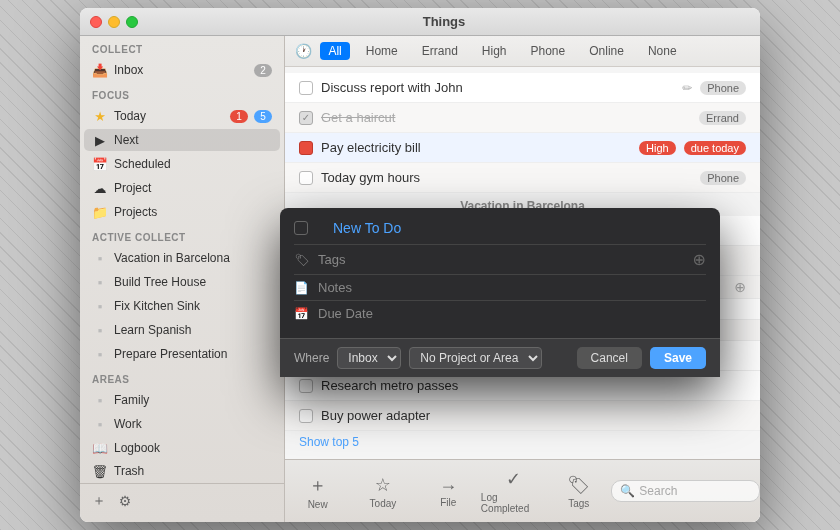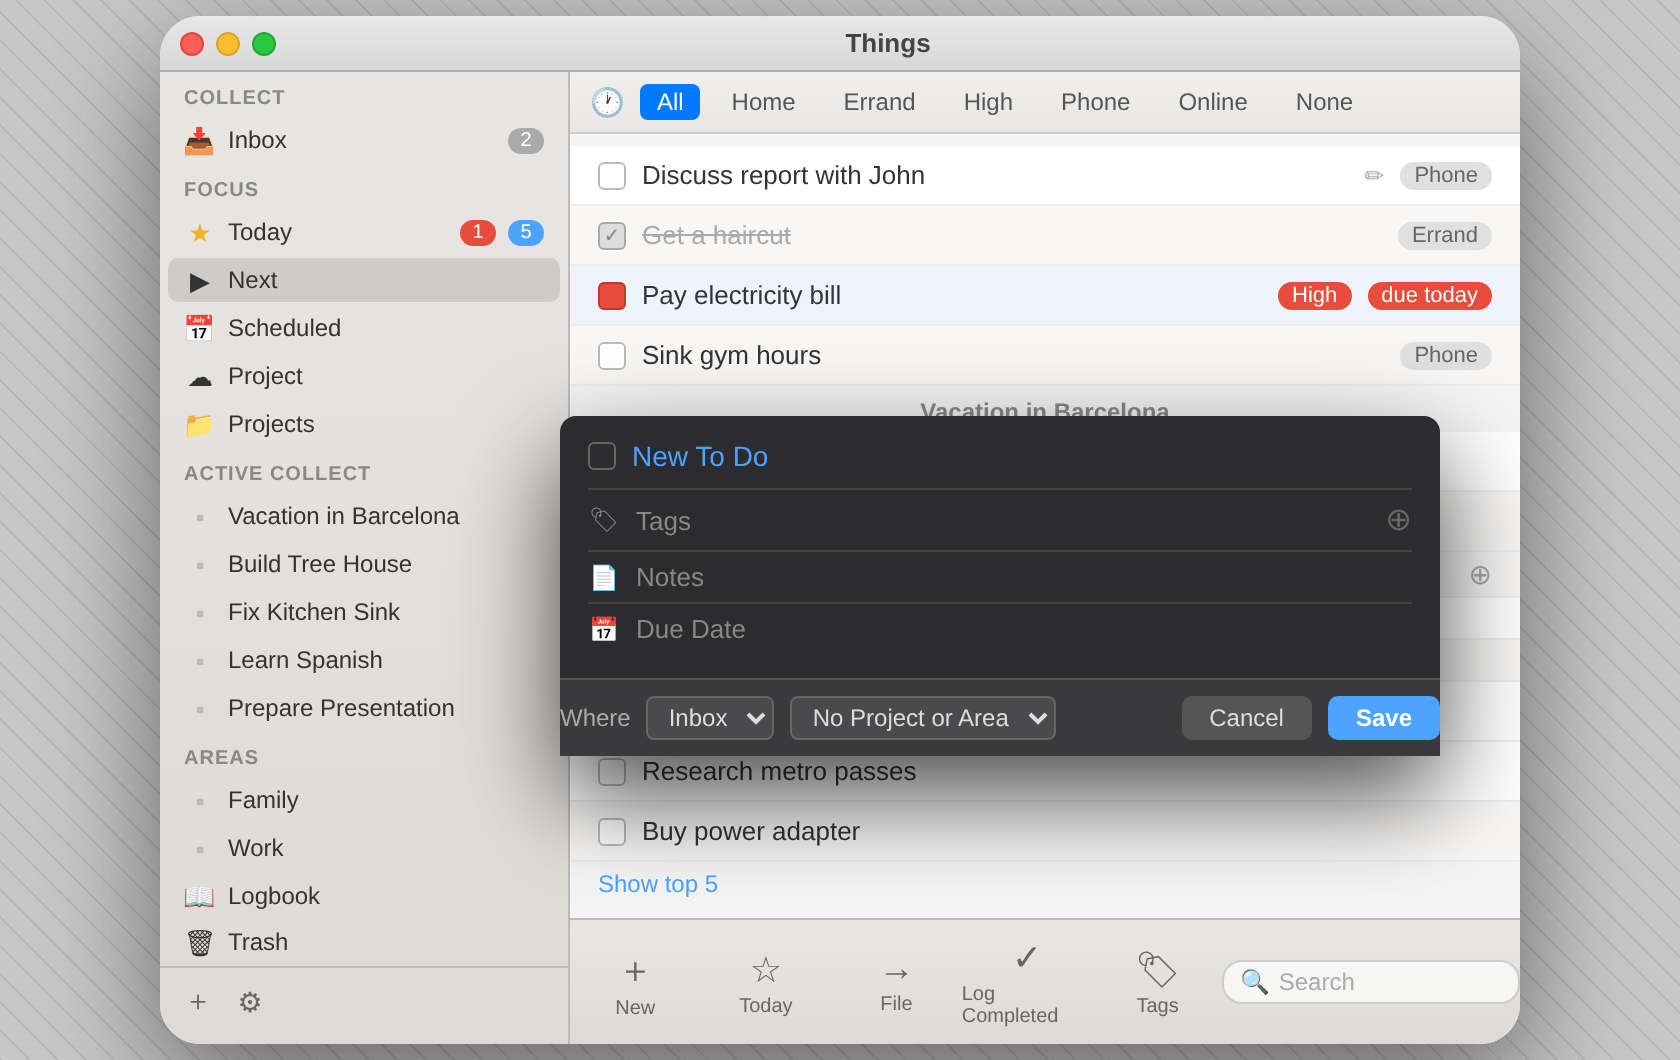--- a/index.html
+++ b/index.html
@@ -15,21 +15,21 @@
       font-family: -apple-system, BlinkMacSystemFont, "Helvetica Neue", sans-serif;
       display: flex;
       justify-content: center;
       align-items: center;
       width: 840px;
       height: 530px;
       overflow: hidden;
     }
     .window {
       width: 680px;
-      border-radius: 20px;
+      border-radius: 8px;
       overflow: hidden;
       box-shadow: 0 20px 60px rgba(0,0,0,0.5);
       display: flex;
       flex-direction: column;
       background: #fff;
       position: relative;
     }
     .titlebar {
       background: linear-gradient(to bottom, #e8e8e8, #d8d8d8);
       height: 28px;
@@ -329,21 +329,21 @@
       box-shadow: 0 20px 50px rgba(0,0,0,0.7);
       z-index: 100;
       overflow: visible;
     }
     .overlay-body {
       padding: 12px 14px;
     }
     .overlay-title-row {
       display: flex;
       align-items: center;
-      gap: 8px;
+      gap: 25px;
       margin-bottom: 8px;
     }
     .overlay-checkbox {
       width: 14px;
       height: 14px;
       border: 1.5px solid #666;
       border-radius: 3px;
       flex-shrink: 0;
     }
     .overlay-title-input {
@@ -372,21 +372,21 @@
       font-size: 13px;
       color: #888;
       flex: 1;
     }
     .overlay-add-btn {
       color: #666;
       font-size: 16px;
     }
     .overlay-footer {
       background: #3a3a3c;
-      padding: 8px 0;
+      padding: 8px 14px;
       display: flex;
       align-items: center;
       gap: 8px;
       border-top: 1px solid #555;
     }
     .overlay-where-label {
       font-size: 12px;
       color: #aaa;
     }
     .overlay-select {
@@ -560,21 +560,21 @@
 
         <div class="task-row highlight">
           <div class="task-checkbox red-sq"></div>
           <span class="task-label">Pay electricity bill</span>
           <span class="task-tag high">High</span>
           <span class="task-tag due">due today</span>
         </div>
 
         <div class="task-row striped">
           <div class="task-checkbox"></div>
-          <span class="task-label">Sink gym hours</span>
+          <span class="task-label">Today gym hours</span>
           <span class="task-tag phone">Phone</span>
         </div>
 
         <div class="task-group-header">Vacation in Barcelona</div>
 
         <div class="task-row">
           <div class="task-checkbox orange-sq"></div>
           <span class="task-label">Ask Sarah for travel guide</span>
         </div>
 

